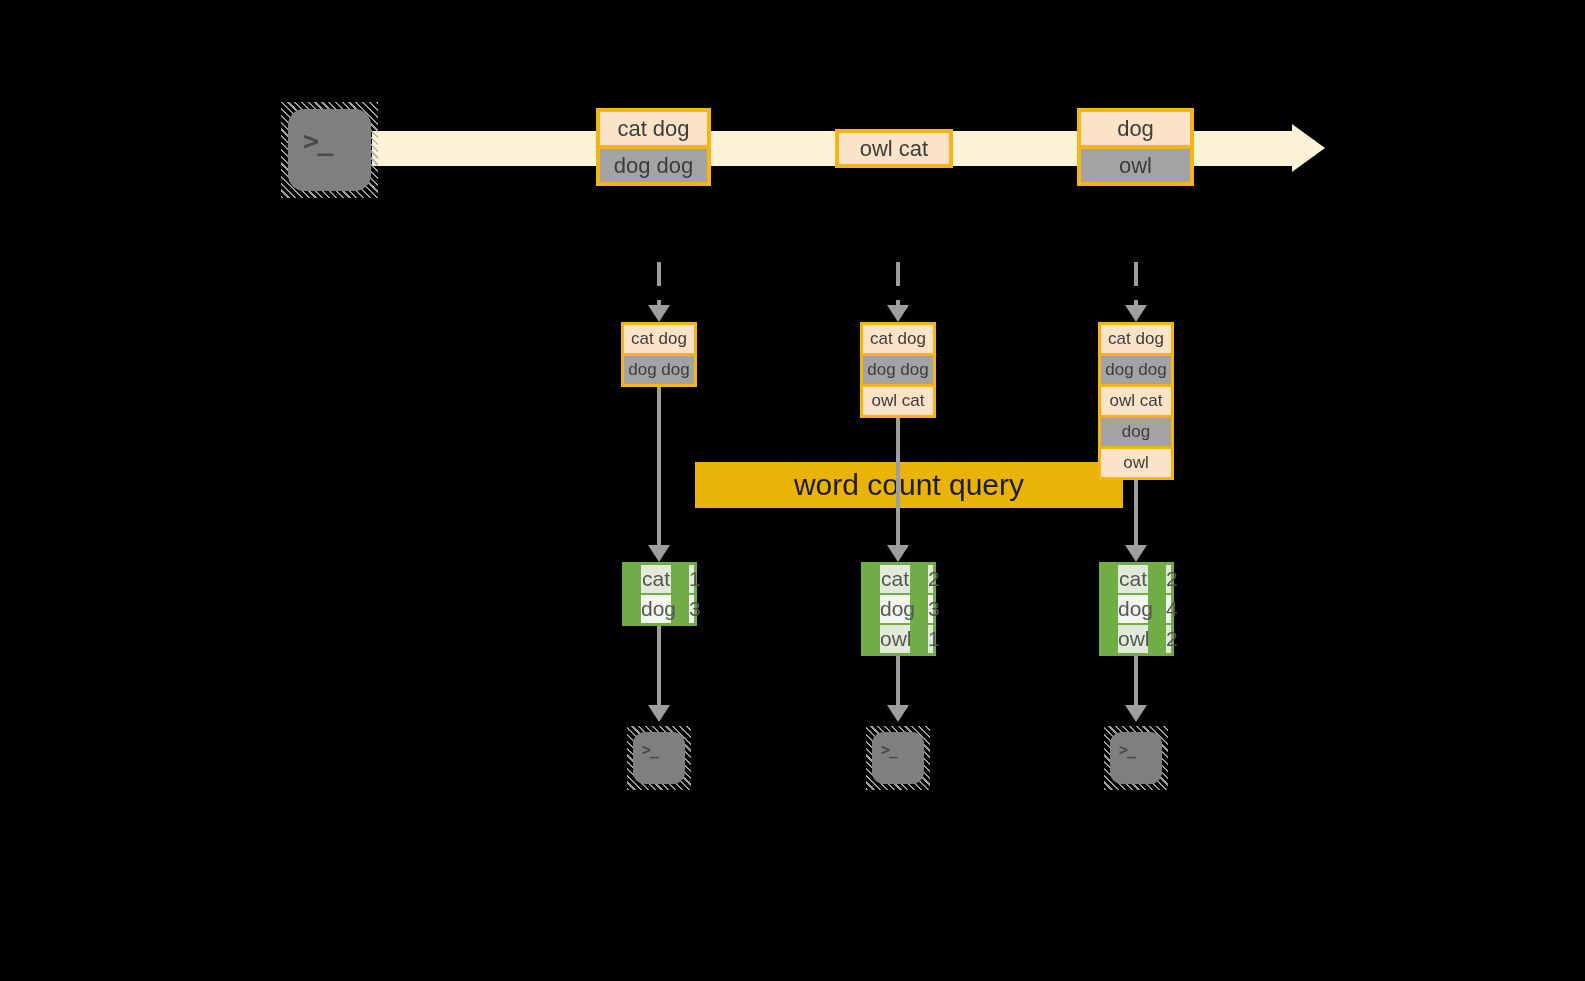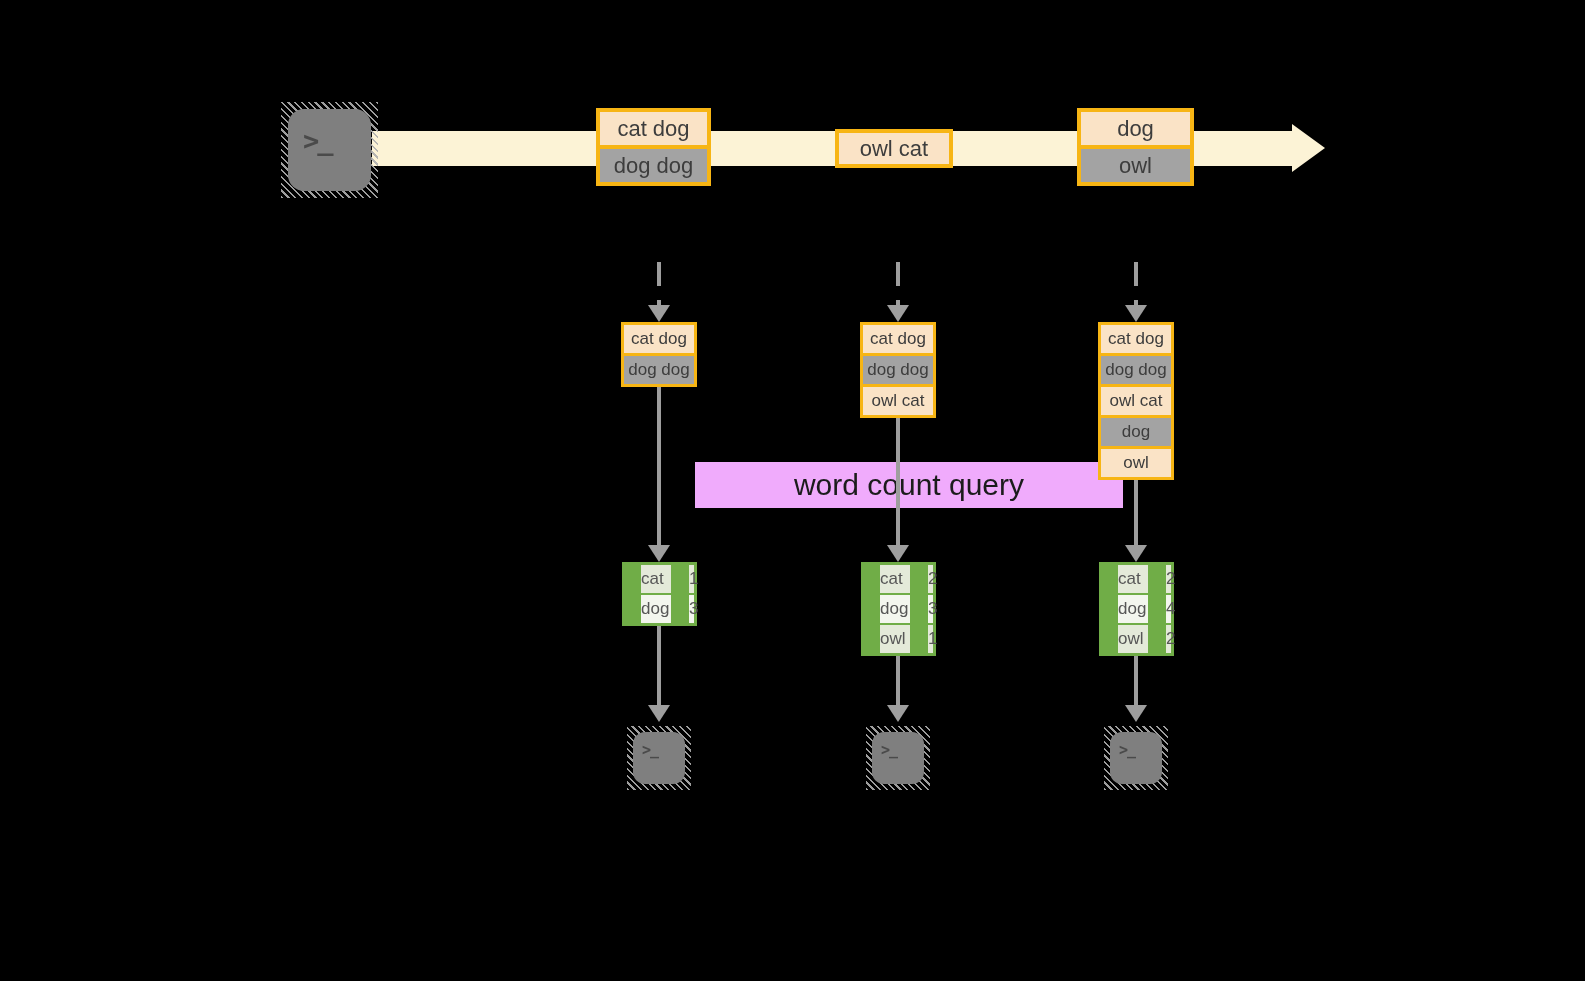--- a/index.html
+++ b/index.html
@@ -49,27 +49,27 @@
   .solidline{width:4px; background:#9e9e9e; z-index:2;}
   .head{width:0;height:0; z-index:2;
     border-left:11px solid transparent; border-right:11px solid transparent;
     border-top:17px solid #9e9e9e;}
 
   
   .gtable{
     display:grid; grid-template-columns:46px 21px; gap:2px;
     border:3px solid #70ad47; background:#70ad47; z-index:3;
   }
-  .gcell{height:28px; line-height:28px; font-size:17px; color:#565656;margin-left:16px;}
+  .gcell{height:28px; line-height:28px; text-align:center; font-size:21px; color:#565656;margin-left:16px;}
   .grow-dark{background:#e4ead9;}
   .grow-light{background:#f3f6ee;}
 
   
   .query-band{
-    background:#f0abfc; z-index:1; color:#1c1c1c;
+    background:#eab308; z-index:1; color:#1c1c1c;
     font-size:30px; line-height:46px; text-align:center;
   }
 </style>
 </head>
 <body>
 
 <div class="canvas">
 
   <div class="abs stream-band" style="left:372px;top:131px;width:920px;height:35px"></div>
   <div class="abs stream-head" style="left:1292px;top:124px"></div>

